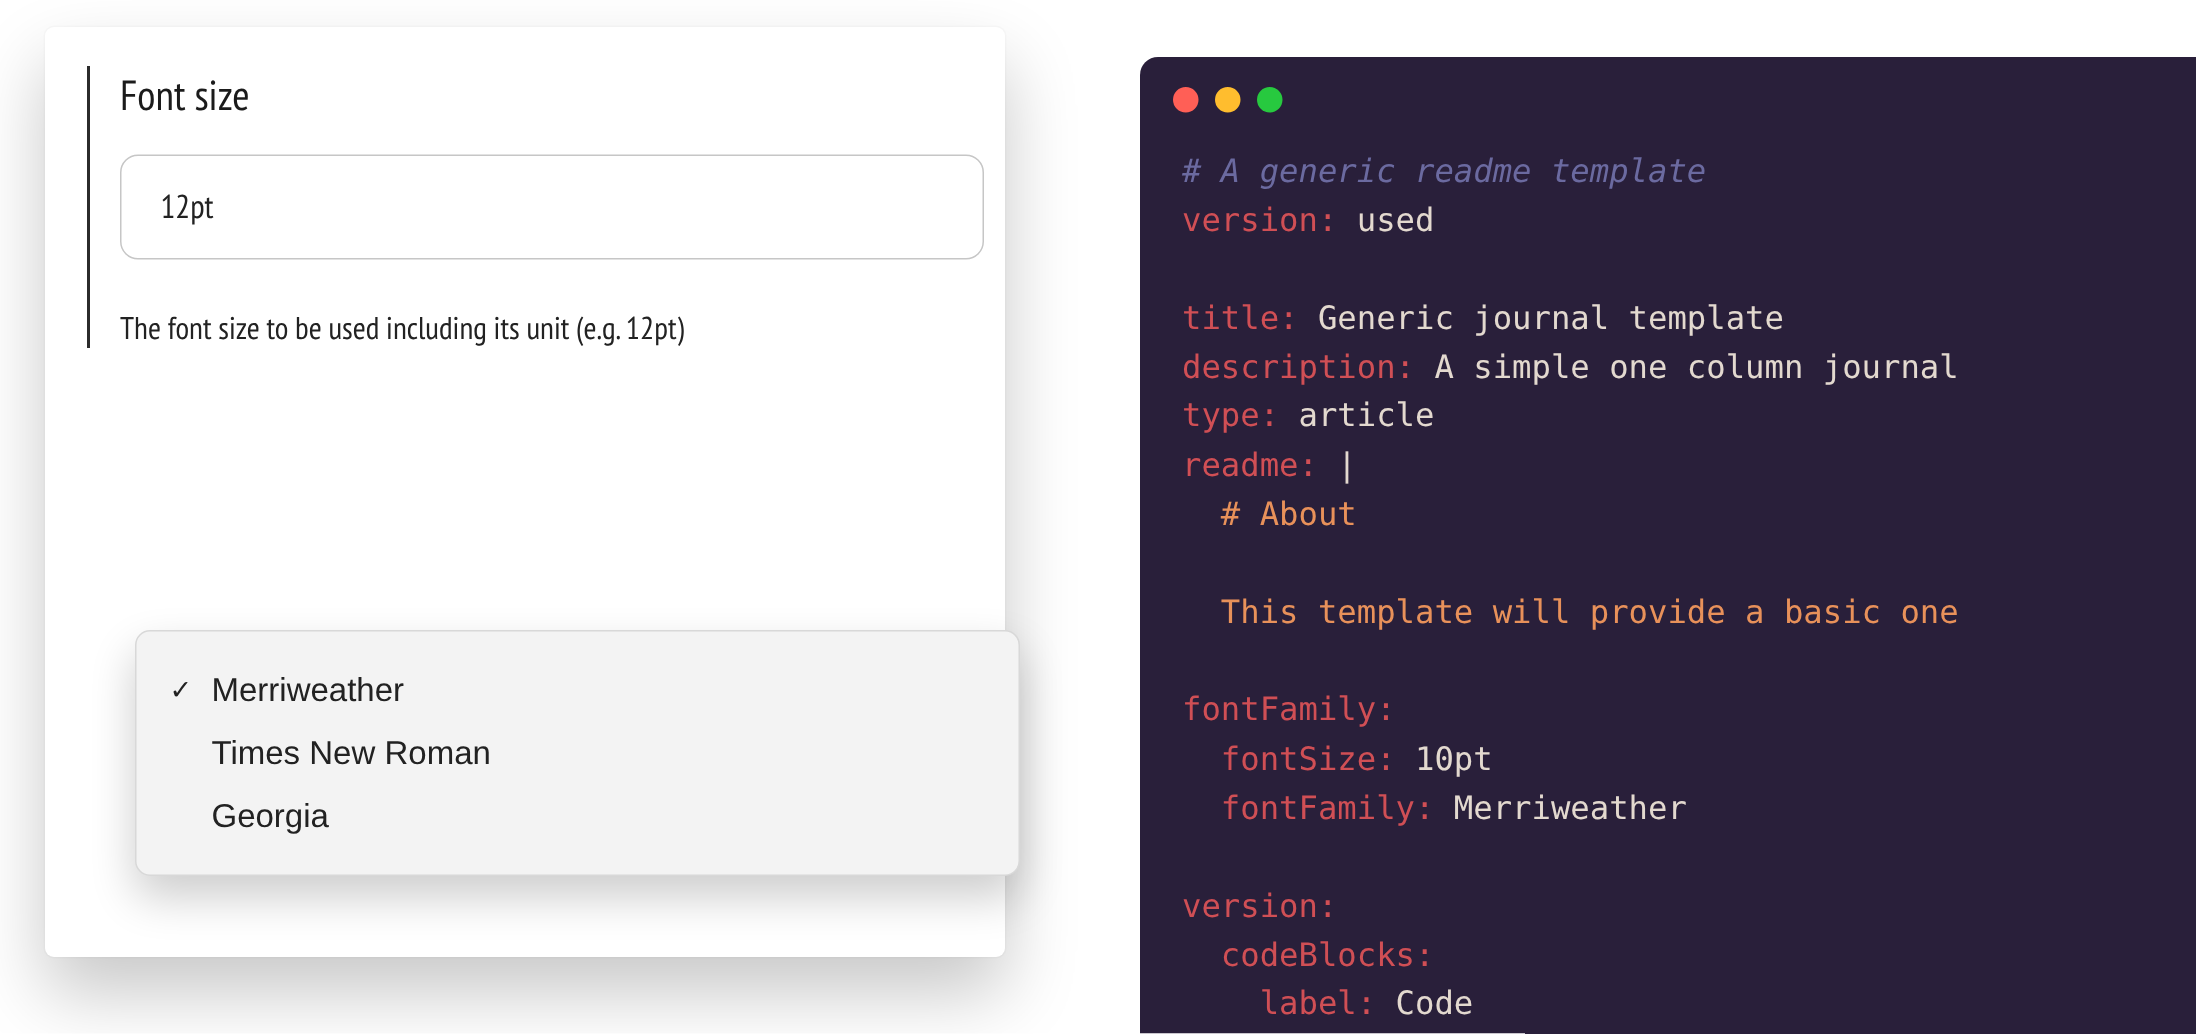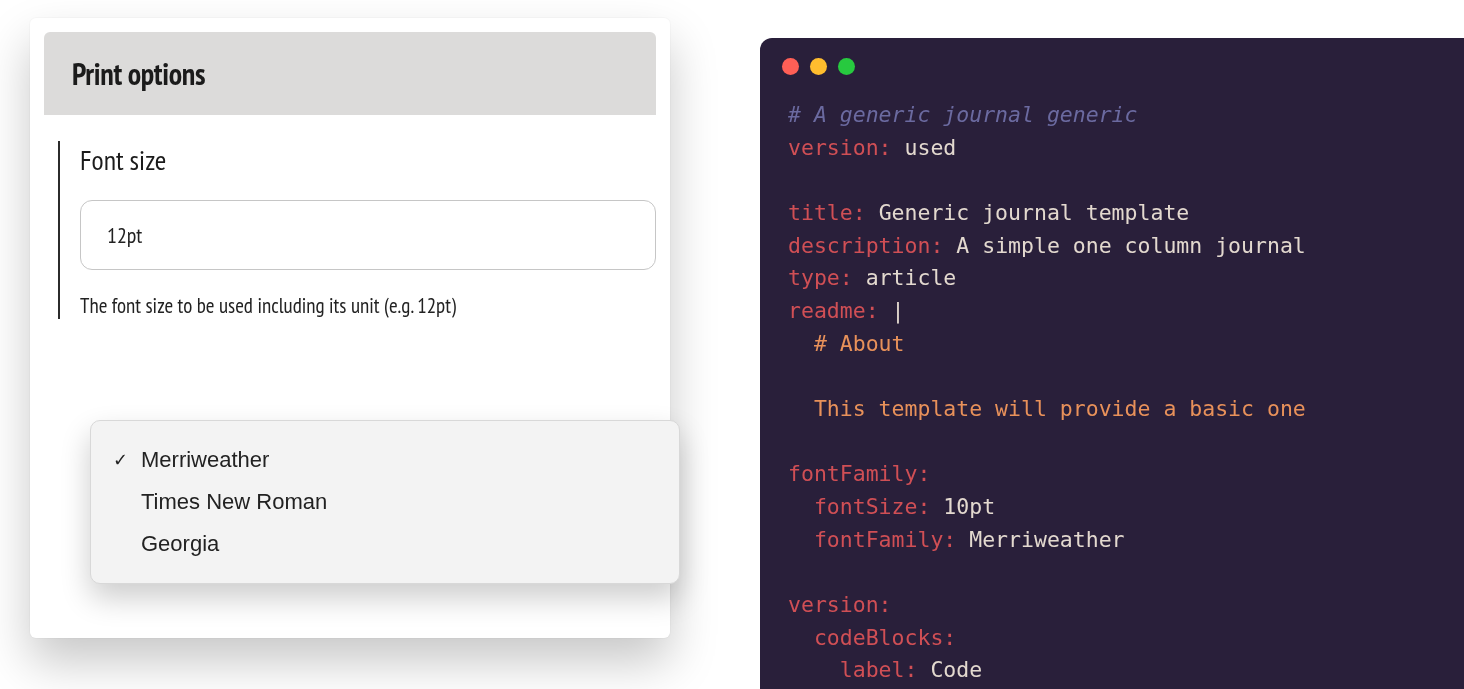--- a/index.html
+++ b/index.html
@@ -59,21 +59,21 @@
     font-size: 22px;
     font-family: "PT Sans Narrow","Fira Sans Condensed","Arial Narrow",sans-serif;
     color: #222;
     background: #fff;
     outline: none;
   }
   .help-text {
     font-size: 21px;
     color: #222;
     font-family: "PT Sans Narrow","Fira Sans Condensed","Arial Narrow",sans-serif;
-    margin-top: 22px;
+    margin-top: 32px;
   }
 
   
   .dropdown {
     position: absolute;
     left: 60px;
     top: 402px;
     width: 590px;
     background: #f3f3f3;
     border: 1px solid #d8d8d8;
@@ -129,23 +129,20 @@
   .c-comment { color:#6b6aa0; font-style:italic; }
   .c-key     { color:#d04f55; }
   .c-val     { color:#e3d9cf; }
   .c-str     { color:#e8915a; }
   .c-pipe    { color:#e3d9cf; }
 </style>
 </head>
 <body>
 
 <div class="left-card">
-  <div class="card-header">
-    <h1>Print options</h1>
-  </div>
   <div class="card-body">
     <div class="section">
       <div class="section-title">Font size</div>
       <input class="text-input" type="text" value="12pt" style="">
       <div class="help-text">The font size to be used including its unit (e.g. 12pt)</div>
     </div>
   </div>
 
   <div class="dropdown">
     <div class="dropdown-item">
@@ -162,21 +159,21 @@
     </div>
   </div>
 </div>
 
 <div class="code-editor">
   <div class="traffic">
     <div class="dot red"></div>
     <div class="dot yellow"></div>
     <div class="dot green"></div>
   </div>
-  <div class="code"><span class="c-comment"># A generic journal generic</span>
+  <div class="code"><span class="c-comment"># A generic readme template</span>
 <span class="c-key">version:</span> <span class="c-val">used</span>
 
 <span class="c-key">title:</span> <span class="c-val">Generic journal template</span>
 <span class="c-key">description:</span> <span class="c-val">A simple one column journal</span>
 <span class="c-key">type:</span> <span class="c-val">article</span>
 <span class="c-key">readme:</span> <span class="c-pipe">|</span>
   <span class="c-str"># About</span>
 
   <span class="c-str">This template will provide a basic one</span>
 

